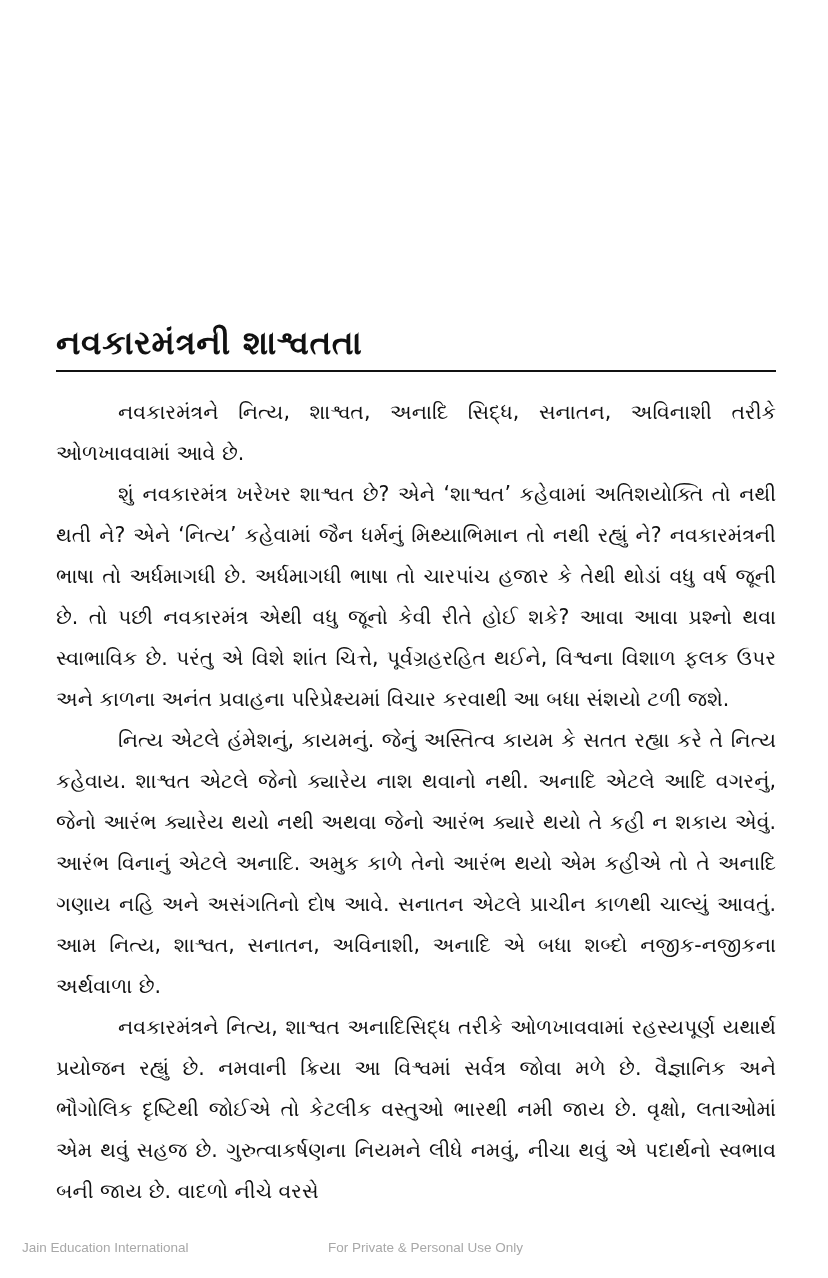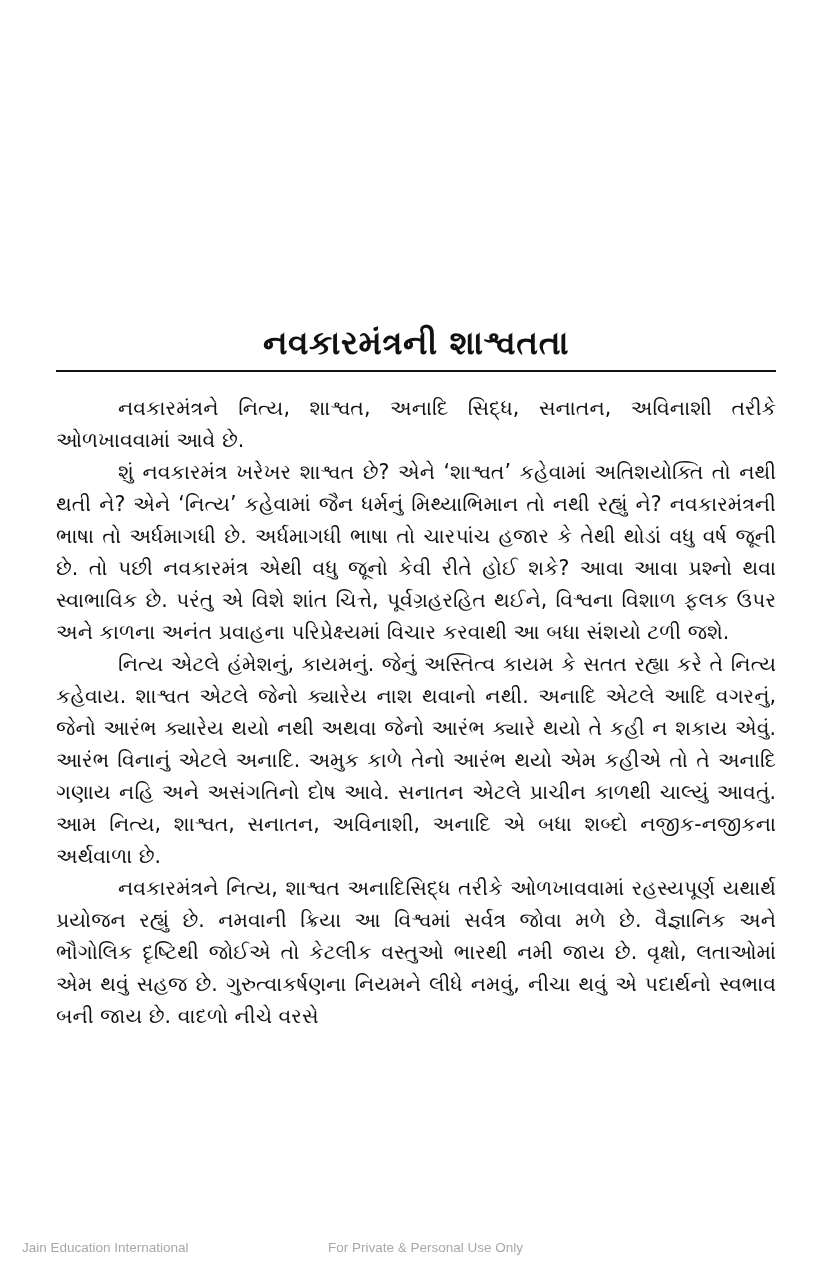--- a/index.html
+++ b/index.html
@@ -20,41 +20,41 @@
       left: 56px;
       top: 0;
       width: 720px;
       height: 1230px;
     }
     .title {
       position: absolute;
       left: 0;
       top: 318px;
       width: 720px;
-      text-align: center;
+      text-align: left;
       font-size: 33px;
       font-weight: bold;
       line-height: 50px;
       letter-spacing: 0.5px;
     }
     .title-rule {
       position: absolute;
       left: 0;
       top: 370px;
       width: 720px;
       height: 0;
       border-top: 2px solid #111111;
     }
     .body-text {
       position: absolute;
       left: 0;
       top: 392px;
       width: 720px;
       font-size: 20.5px;
-      line-height: 32px;
+      line-height: 41px;
       text-align: justify;
     }
     .body-text p {
       margin: 0;
       text-indent: 62px;
     }
     .footer {
       position: absolute;
       left: 0;
       top: 1236px;

